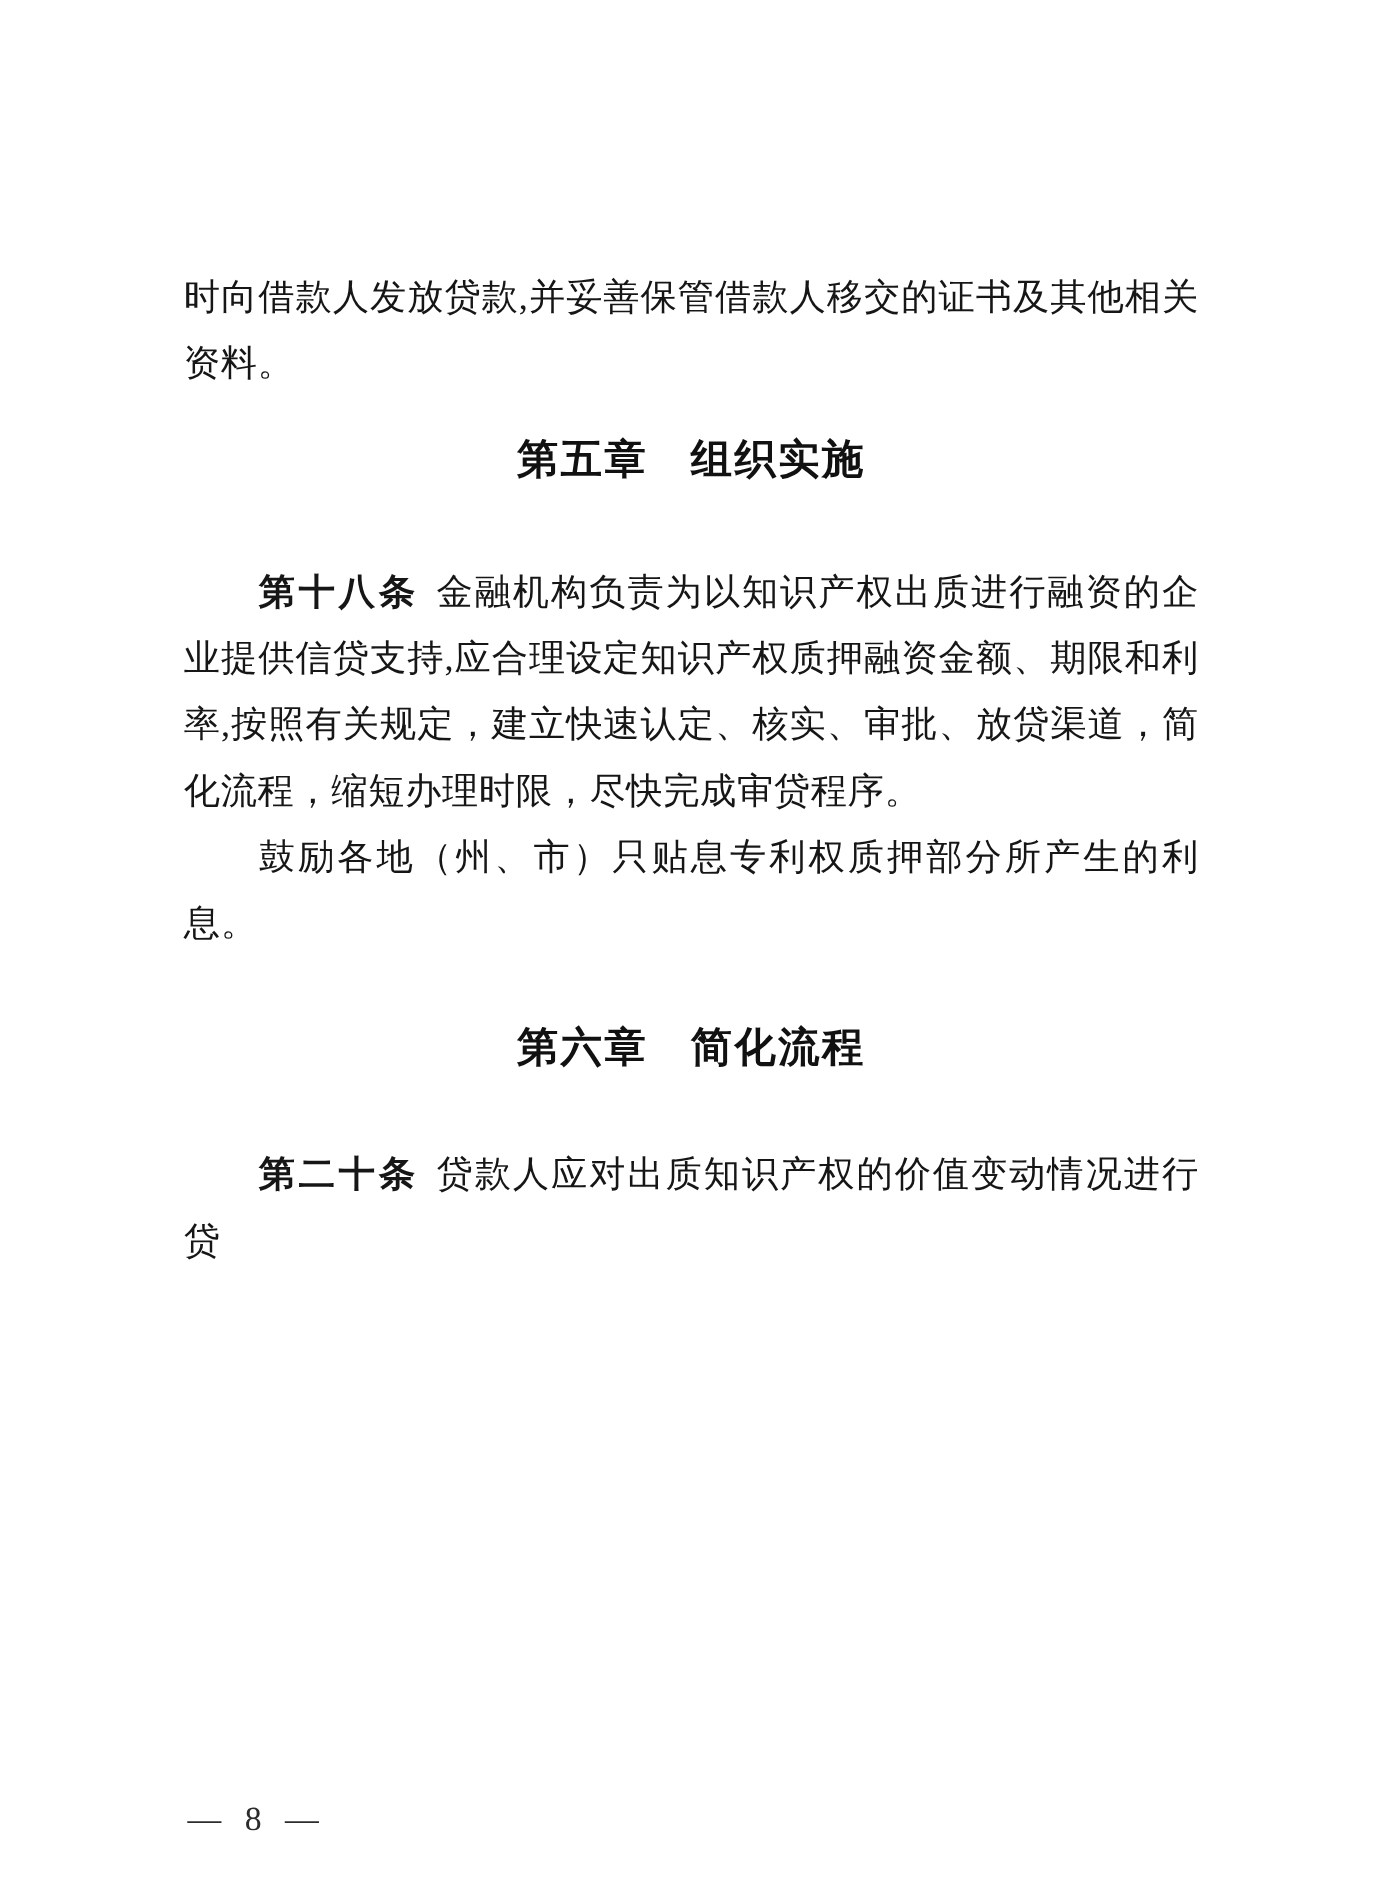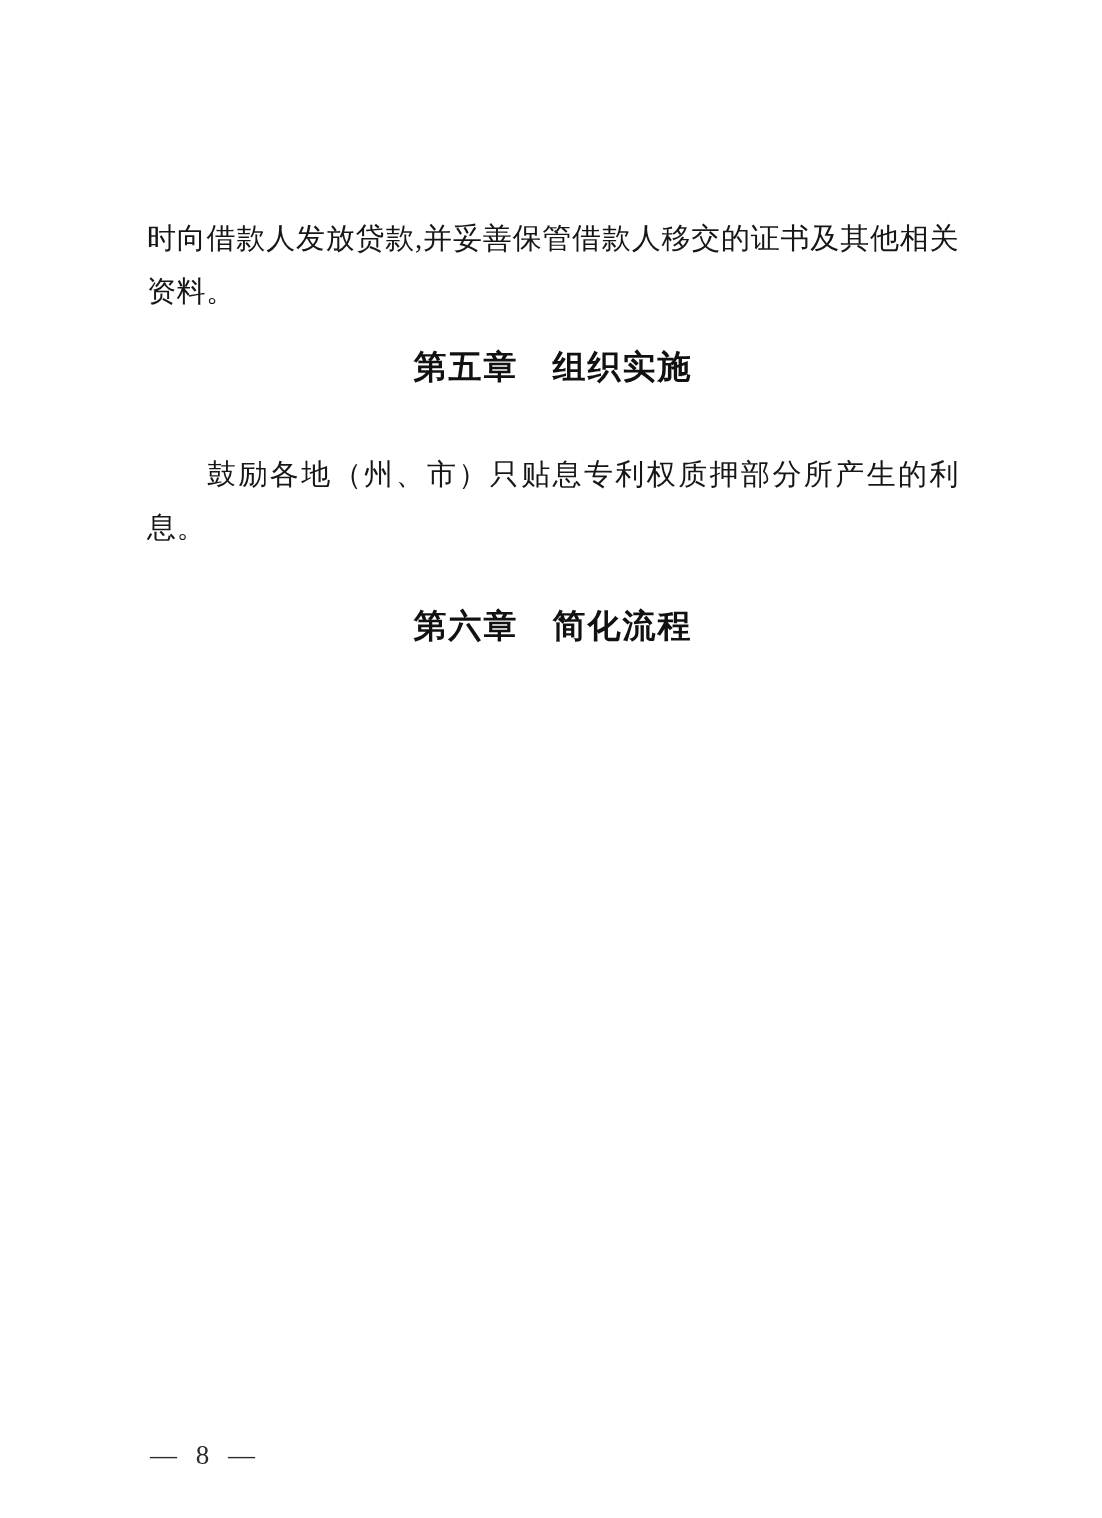--- a/index.html
+++ b/index.html
@@ -62,24 +62,26 @@
 <body>
 
 <div class="page">
 
   <div class="content">
 
     <p class="para"><span>时向借款人发放贷款,并妥善保管借款人移交的证书及其他相关资料。</span></p>
 
     <h2 class="chapter chapter-5"><span>第五章</span><span class="gap"></span><span>组织实施</span></h2>
 
+    <p class="para indent"><b class="art-num">第十八条</b><span>金融机构负责为以知识产权出质进行融资的企业提供信贷支持,应合理设定知识产权质押融资金额、期限和利率,按照有关规定，建立快速认定、核实、审批、放贷渠道，简化流程，缩短办理时限，尽快完成审贷程序。</span></p>
 
 
     <p class="para indent"><span>鼓励各地（州、市）只贴息专利权质押部分所产生的利息。</span></p>
 
     <h2 class="chapter chapter-6"><span>第六章</span><span class="gap"></span><span>简化流程</span></h2>
 
+    <p class="para indent"><b class="art-num">第二十条</b><span>贷款人应对出质知识产权的价值变动情况进行贷</span></p>
 
   </div>
 
   <div class="footer"><span>— 8 —</span></div>
 
 </div>
 
 </body></html>

